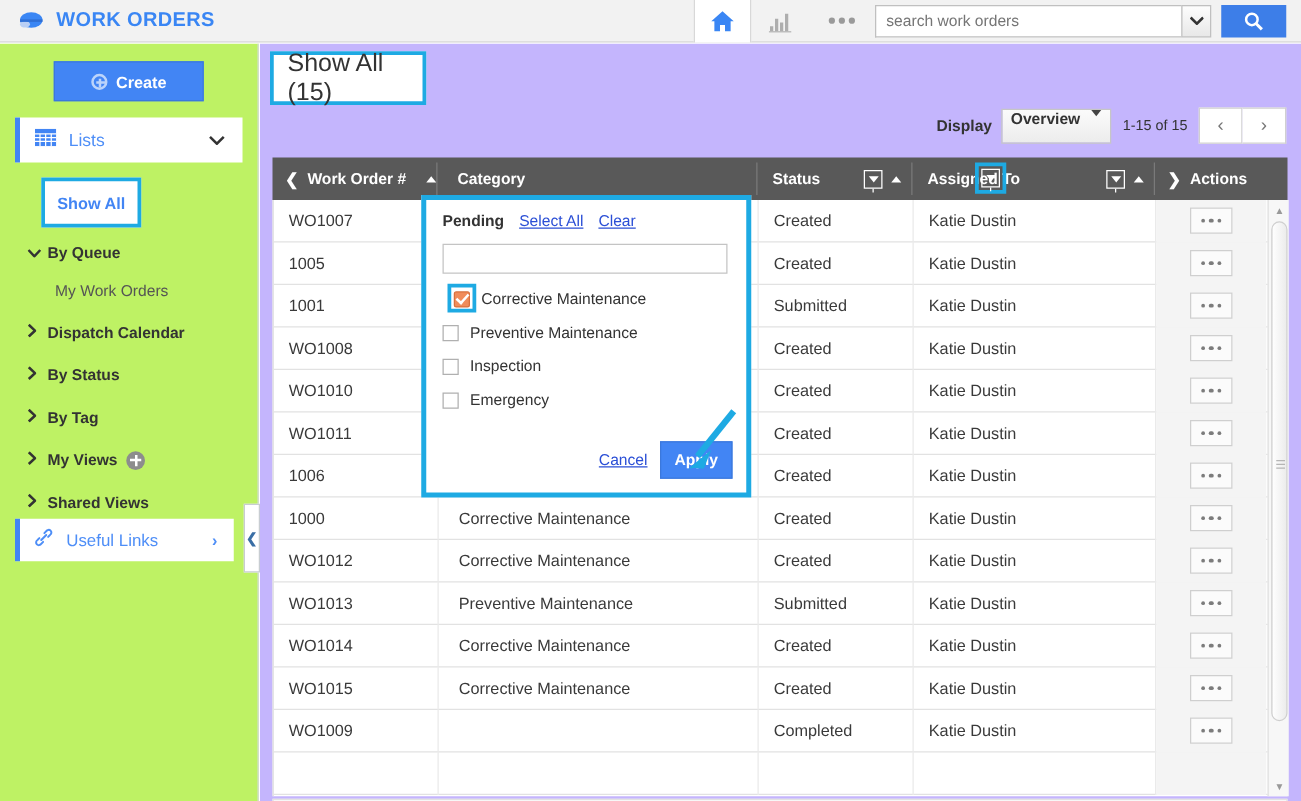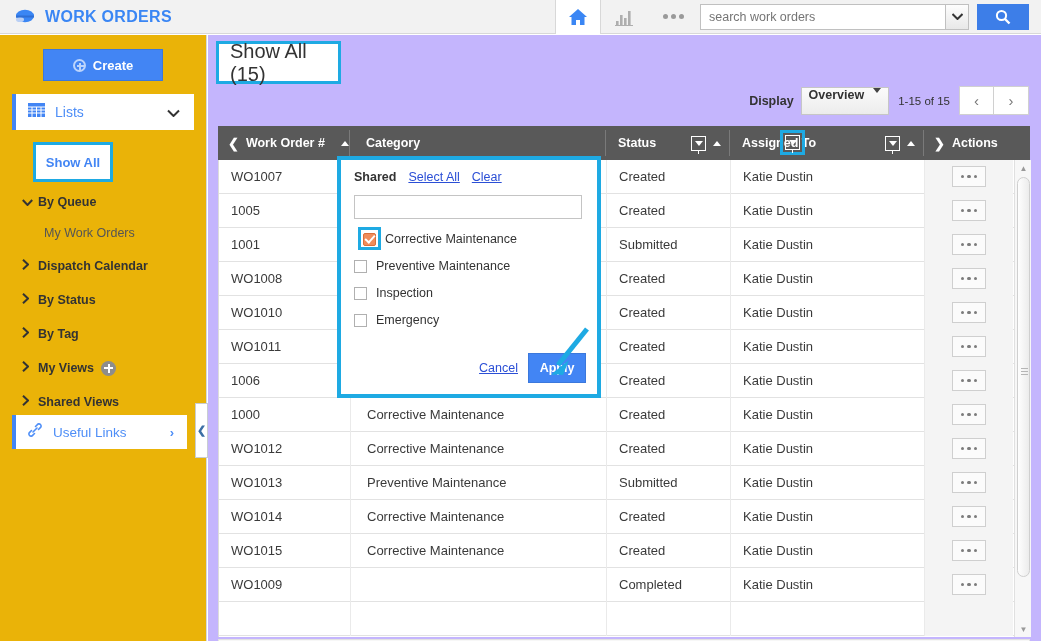--- a/index.html
+++ b/index.html
@@ -47,21 +47,21 @@
     display:flex;align-items:center;justify-content:center;
   }
   .search-go {
     width:52px;height:26px;background:#3d7ee8;margin-left:8px;margin-right:12px;
     display:flex;align-items:center;justify-content:center;
   }
 
   
   .sidebar {
     position:absolute; left:0; top:35px; width:207px; height:606px;
-    background:#eab308;
+    background:#bef264;
     border-right:1px solid #d4d9de;
   }
   .create-btn {
     margin:14px auto 0; width:120px; height:32px; background:#4285f4;
     border:1px solid #3b78dc;
     display:flex; align-items:center; justify-content:center;
     color:#fff; font-size:13px; font-weight:bold;
   }
   .create-plus {
     width:13px;height:13px;border-radius:50%;border:2px solid #bcd4fb;
@@ -671,21 +671,21 @@
     <div class="hs-arrow" style="left:0">◀</div>
 
     <div class="hs-arrow" style="left:698px">▶</div>
   </div>
 
 </div>
 
 <div class="filter-pop">
   <div class="fp-inner">
     <div class="fp-head">
-      <span class="flbl">Shared</span>
+      <span class="flbl">Pending</span>
       <a href="#">Select All</a>
       <a href="#">Clear</a>
     </div>
     <input class="fp-input" value="" style="">
     <div id="fopts">
         <div class="fp-opt fp-first">
           <span class="fp-cb checked"></span>
           <span class="cb-hl"></span>
           <span class="olbl">Corrective Maintenance</span>
         </div>

